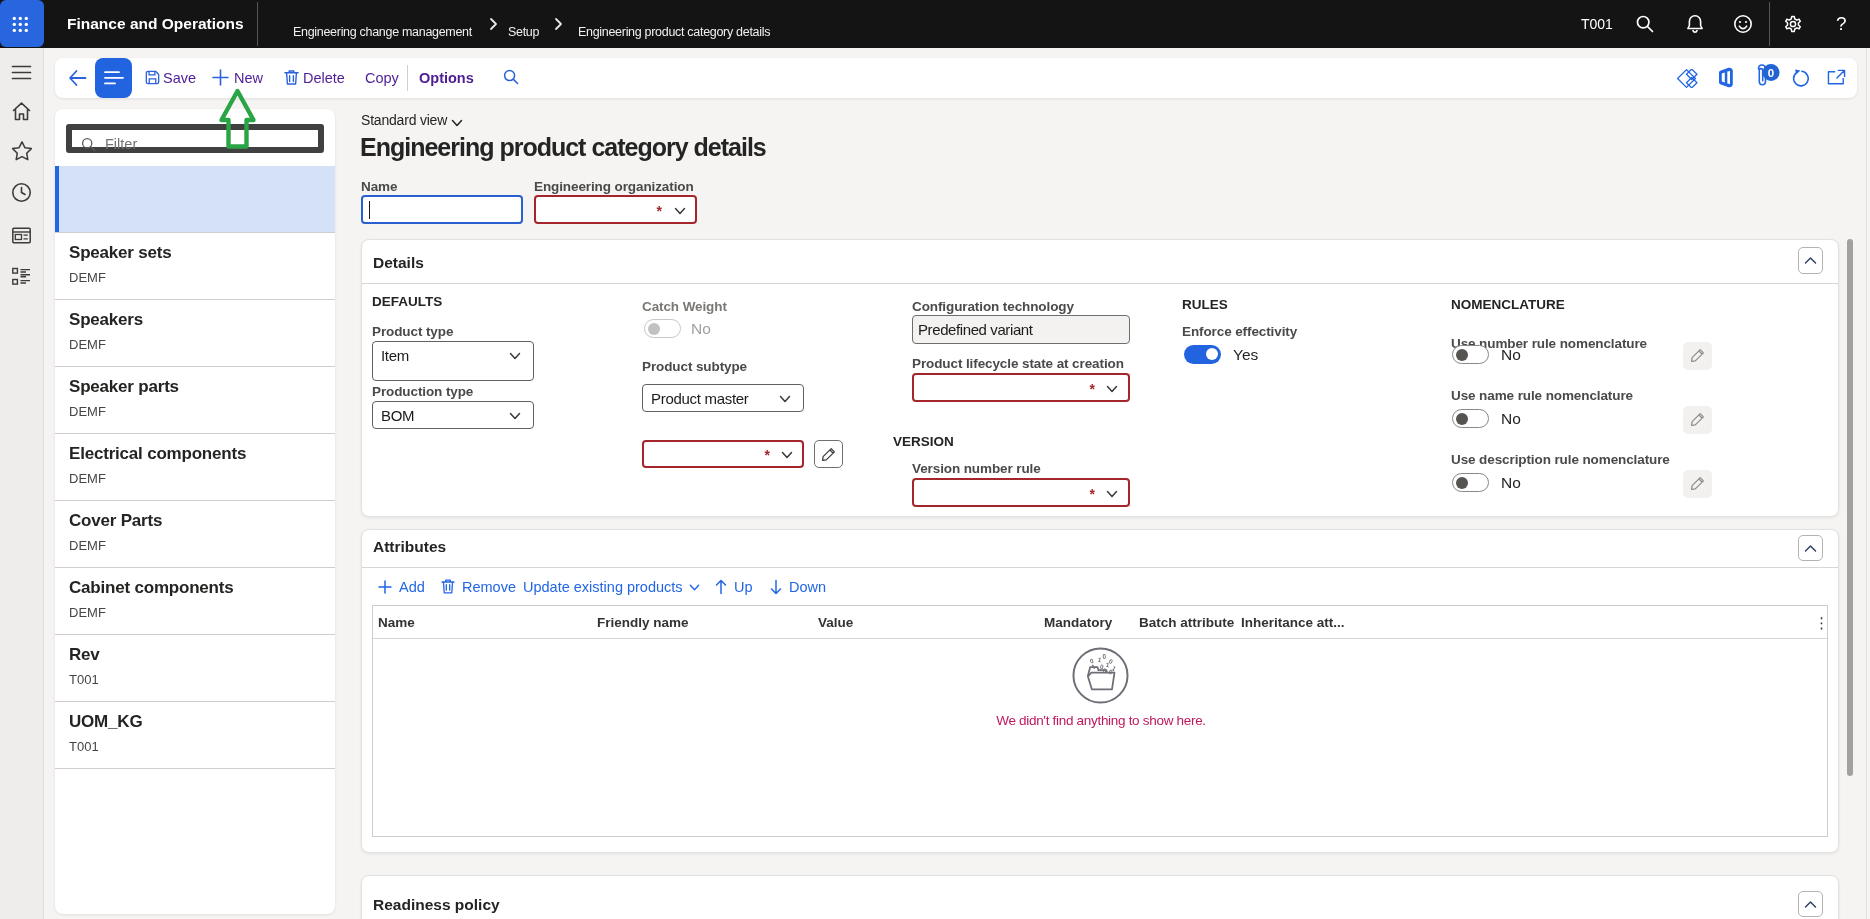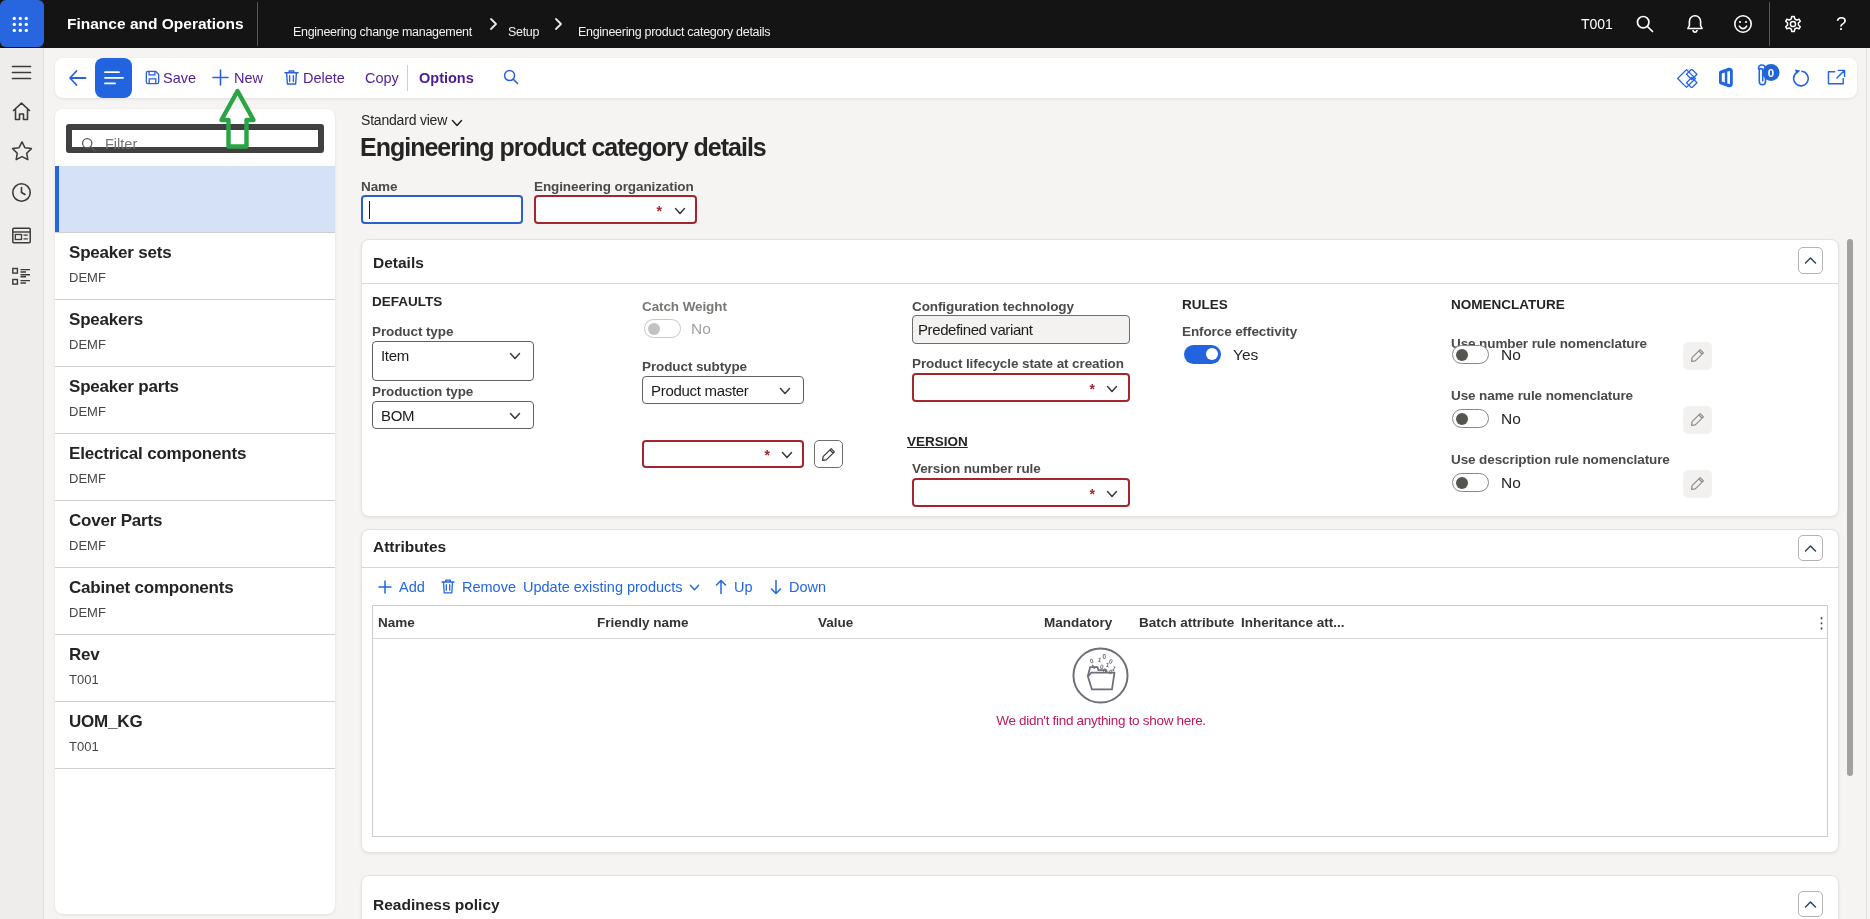--- a/index.html
+++ b/index.html
@@ -295,21 +295,21 @@
         <path d="M2.5 4.5 L7 9.5 L11.5 4.5" fill="none" stroke="#3b3a39" stroke-width="1.5" stroke-linecap="round" stroke-linejoin="round"></path>
       </svg>
   </div>
 
   <div class="flabel" style="left:280px; top:59px; color:#7a7875;">Catch Weight</div>
   <div class="toggle" style="left:282px; top:79px; background:#fff; border:1px solid #c9c7c5;">
     <div style="position:absolute; left:3px; top:2.5px; width:12px; height:12px; border-radius:50%; background:#c4c2c0;"></div>
   </div>
   <div class="bigtxt" style="left:329px; top:80px; color:#a19f9d;">No</div>
   <div class="flabel" style="left:280px; top:119px;">Product subtype</div>
-  <div class="combo-grey" style="left:280px; top:136px; width:162px; height:28px;">
+  <div class="combo-grey" style="left:280px; top:144px; width:162px; height:28px;">
     <div class="ctext">Product master</div>
     <svg class="chev" style="right:11px; top:7px;" viewBox="0 0 14 14">
         <path d="M2.5 4.5 L7 9.5 L11.5 4.5" fill="none" stroke="#3b3a39" stroke-width="1.5" stroke-linecap="round" stroke-linejoin="round"></path>
       </svg>
   </div>
   <div class="flabel" style="left:280px; top:200px;">Product dimension group</div>
   <div class="combo-red" style="left:280px; top:200px; width:162px; height:28px;">
     <div class="star" style="right:32px; top:5px;">*</div>
     <svg class="chev" style="right:8px; top:6px;" viewBox="0 0 14 14">
         <path d="M2.5 4.5 L7 9.5 L11.5 4.5" fill="none" stroke="#3b3a39" stroke-width="1.5" stroke-linecap="round" stroke-linejoin="round"></path>
@@ -325,21 +325,21 @@
   <div class="disinput" style="left:550px; top:75px; width:218px; height:29px;">
       <div class="ctext" style="left:5px; letter-spacing:-0.4px;">Predefined variant</div>
     </div>
   <div class="flabel" style="left:550px; top:116px;">Product lifecycle state at creation</div>
   <div class="combo-red" style="left:550px; top:133px; width:218px; height:29px;">
     <div class="star" style="right:33px; top:6px;">*</div>
     <svg class="chev" style="right:9px; top:7px;" viewBox="0 0 14 14">
         <path d="M2.5 4.5 L7 9.5 L11.5 4.5" fill="none" stroke="#3b3a39" stroke-width="1.5" stroke-linecap="round" stroke-linejoin="round"></path>
       </svg>
   </div>
-  <div class="grouph" style="left:545px; top:194px;text-decoration:underline;">VERSION</div>
+  <div class="grouph" style="left:531px; top:194px;">VERSION</div>
   <div class="flabel" style="left:550px; top:221px;">Version number rule</div>
   <div class="combo-red" style="left:550px; top:238px; width:218px; height:29px;">
     <div class="star" style="right:33px; top:6px;">*</div>
     <svg class="chev" style="right:9px; top:7px;" viewBox="0 0 14 14">
         <path d="M2.5 4.5 L7 9.5 L11.5 4.5" fill="none" stroke="#3b3a39" stroke-width="1.5" stroke-linecap="round" stroke-linejoin="round"></path>
       </svg>
   </div>
 
   <div class="grouph" style="left:820px; top:57px;">RULES</div>
   <div class="flabel" style="left:820px; top:84px;">Enforce effectivity</div>

